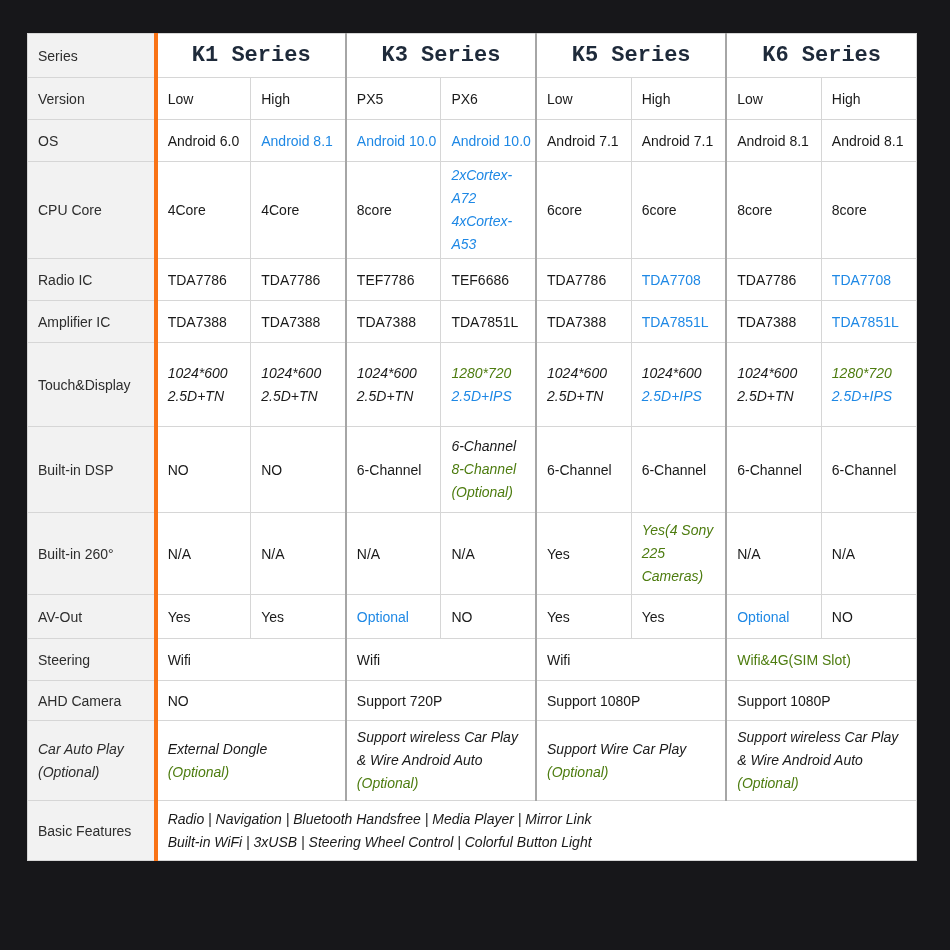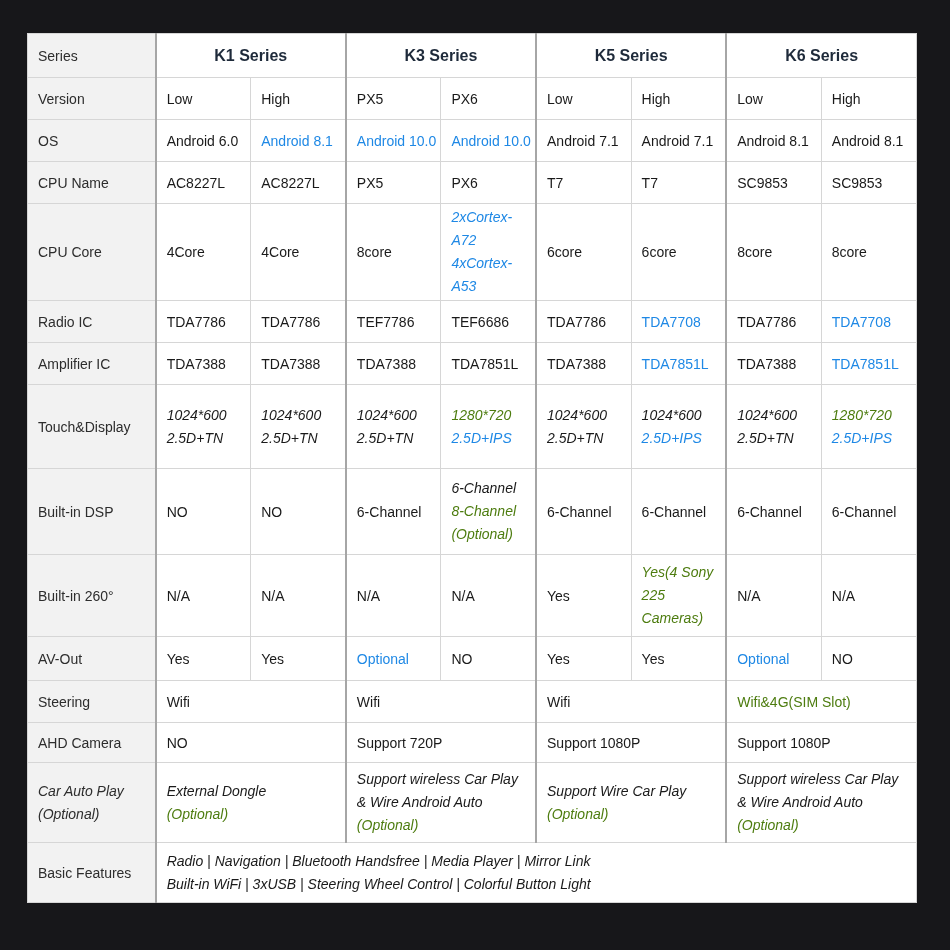--- a/index.html
+++ b/index.html
@@ -25,29 +25,30 @@
     font-weight:normal;
     color:#1a1a1a;
     text-align:left;
     vertical-align:middle;
     padding:2px 4px 2px 10px;
     overflow:hidden;
   }
   th.rowlabel{
     background:#f2f2f2;
     color:#2d2d2d;
-    border-right:1px solid #f97316;
+    border-right:4px solid #f97316;
   }
   .gsep{border-left:2px solid #a6a6a6;}
   tr.hdr th.series{
-    font-size:16px;
+    font-size:22px;
     font-weight:bold;
     color:#1e2a3a;
     text-align:center;
     padding:0;
+    font-family:Liberation Mono, monospace;
   }
   tr.hdr th.rowlabel{font-size:14px;font-weight:normal;}
   .blue{color:#1e88e5;}
   .red{color:#4d7c0f;}
   .line{display:block;line-height:23px;font-style:italic;}
   tr.h44{height:44px;}
   tr.h42{height:42px;}
   tr.h40{height:40px;margin-top:41px;}
   tr.h84{height:84px;}
   tr.h86{height:86px;}
@@ -98,31 +99,20 @@
     <td class="gsep">Android 6.0</td>
     <td class="blue">Android 8.1</td>
     <td class="gsep blue">Android 10.0</td>
     <td class="blue">Android 10.0</td>
     <td class="gsep">Android 7.1</td>
     <td>Android 7.1</td>
     <td class="gsep">Android 8.1</td>
     <td>Android 8.1</td>
   </tr>
 
-  <tr class="h42">
-    <th class="rowlabel">CPU Name</th>
-    <td class="gsep">AC8227L</td>
-    <td>AC8227L</td>
-    <td class="gsep">PX5</td>
-    <td>PX6</td>
-    <td class="gsep">T7</td>
-    <td>T7</td>
-    <td class="gsep">SC9853</td>
-    <td>SC9853</td>
-  </tr>
 
   <tr class="h84">
     <th class="rowlabel">CPU Core</th>
     <td class="gsep">4Core</td>
     <td>4Core</td>
     <td class="gsep">8core</td>
     <td>
       <span class="line blue">2xCortex-A72</span>
       <span class="line blue">4xCortex-A53</span>
     </td>

